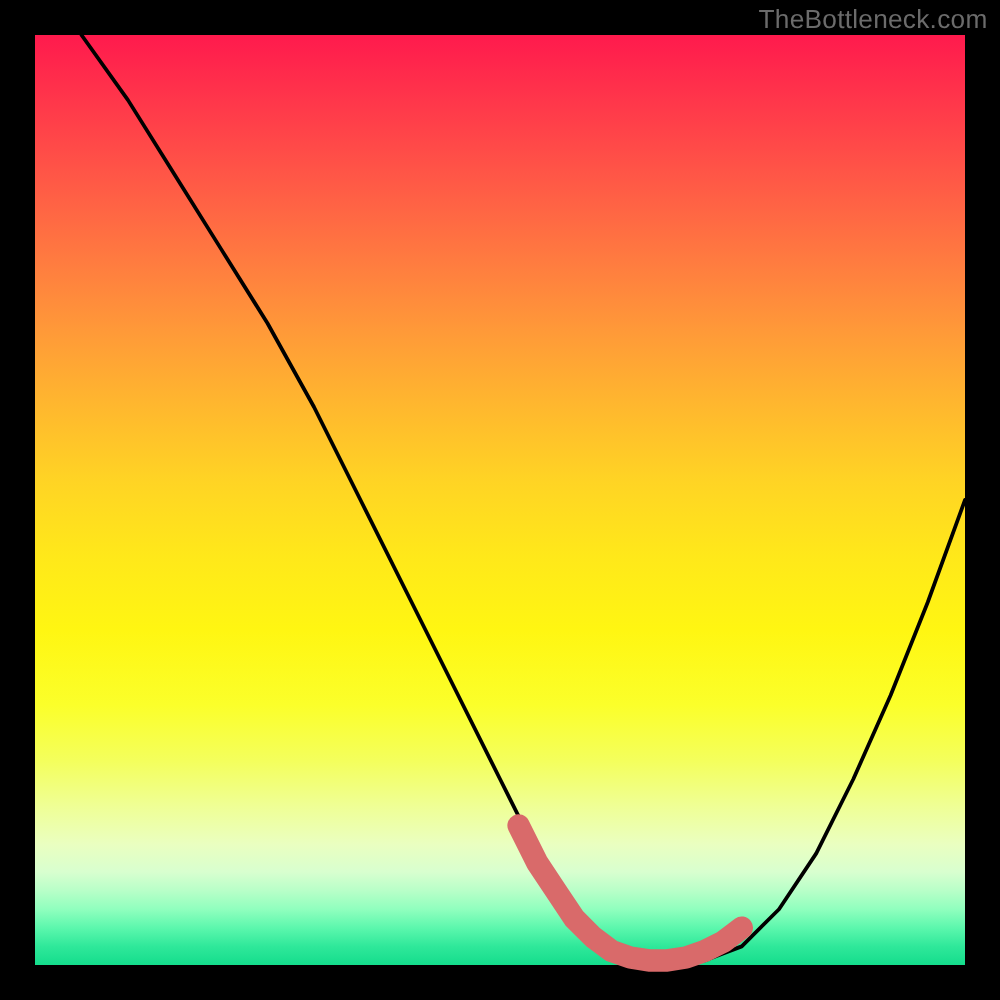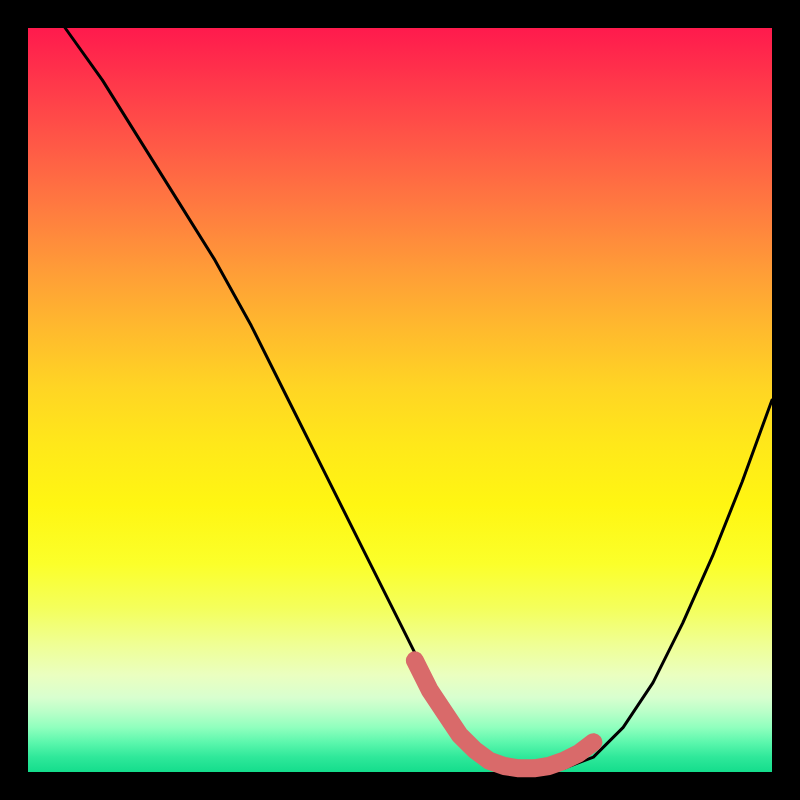--- a/index.html
+++ b/index.html
@@ -60,20 +60,21 @@
     left: 0; top: 0;
     width: 744px;
     height: 744px;
     overflow: visible;
   }
 </style>
 </head>
 <body>
 
 <div class="outer">
+  <div class="watermark">TheBottleneck.com</div>
 
   <div class="plot">
     <svg class="curve" viewBox="0 0 744 744">
       <path id="main-curve" fill="none" stroke="#000000" stroke-width="3" stroke-linecap="round" stroke-linejoin="round" d="M37.2 0.0 L74.4 52.1 L111.6 111.6 L148.8 171.1 L186.0 230.6 L223.2 297.6 L260.4 372.0 L297.6 446.4 L334.8 520.8 L372.0 595.2 L394.3 639.8 L416.6 677.0 L439.0 706.8 L461.3 729.1 L483.6 740.3 L505.9 740.3 L535.7 740.3 L565.4 729.1 L595.2 699.4 L625.0 654.7 L654.7 595.2 L684.5 528.2 L714.2 453.8 L744.0 372.0"></path>
       <path id="highlight-curve" fill="none" stroke="#d96a6a" stroke-width="18" stroke-linecap="round" stroke-linejoin="round" d="M386.9 632.4 L401.8 662.2 L416.6 684.5 L431.5 706.8 L446.4 721.7 L461.3 732.8 L476.2 738.0 L491.0 740.3 L505.9 740.3 L520.8 738.0 L535.7 732.8 L550.6 725.4 L565.4 714.2"></path>
     </svg>
   </div>
 </div>
 
 </body></html>

